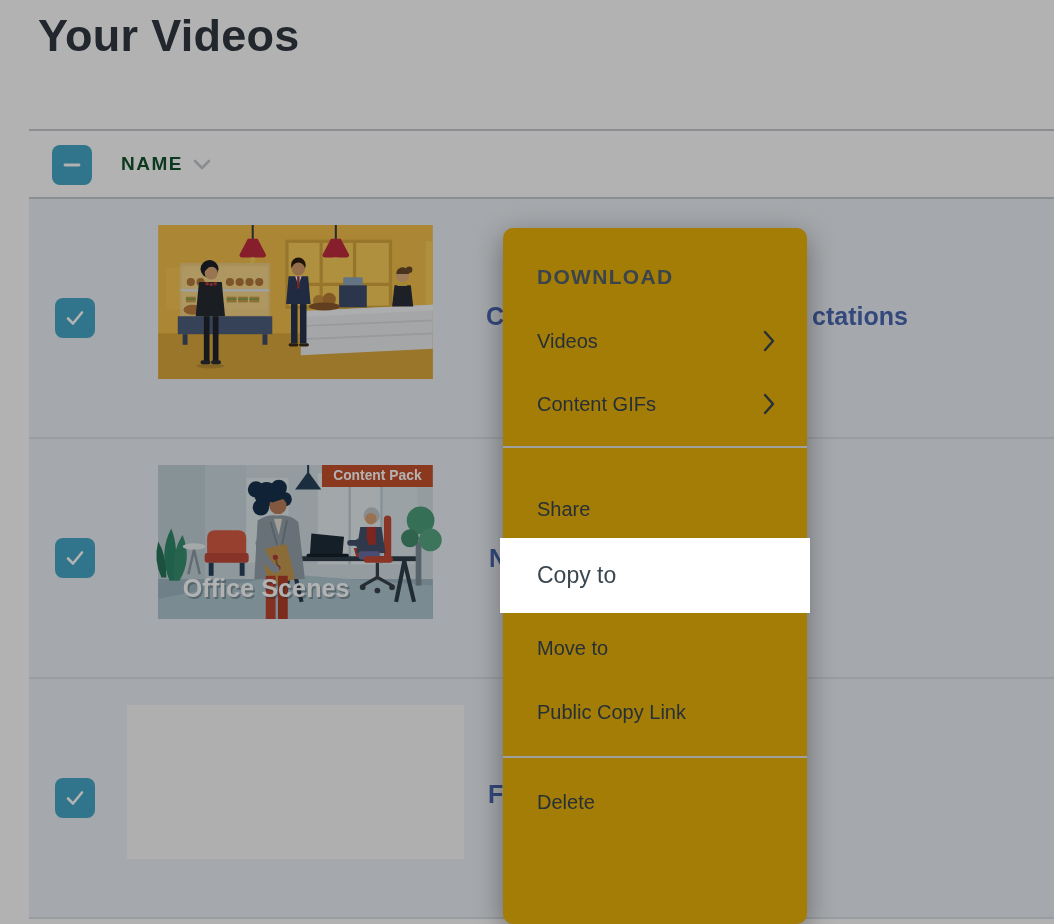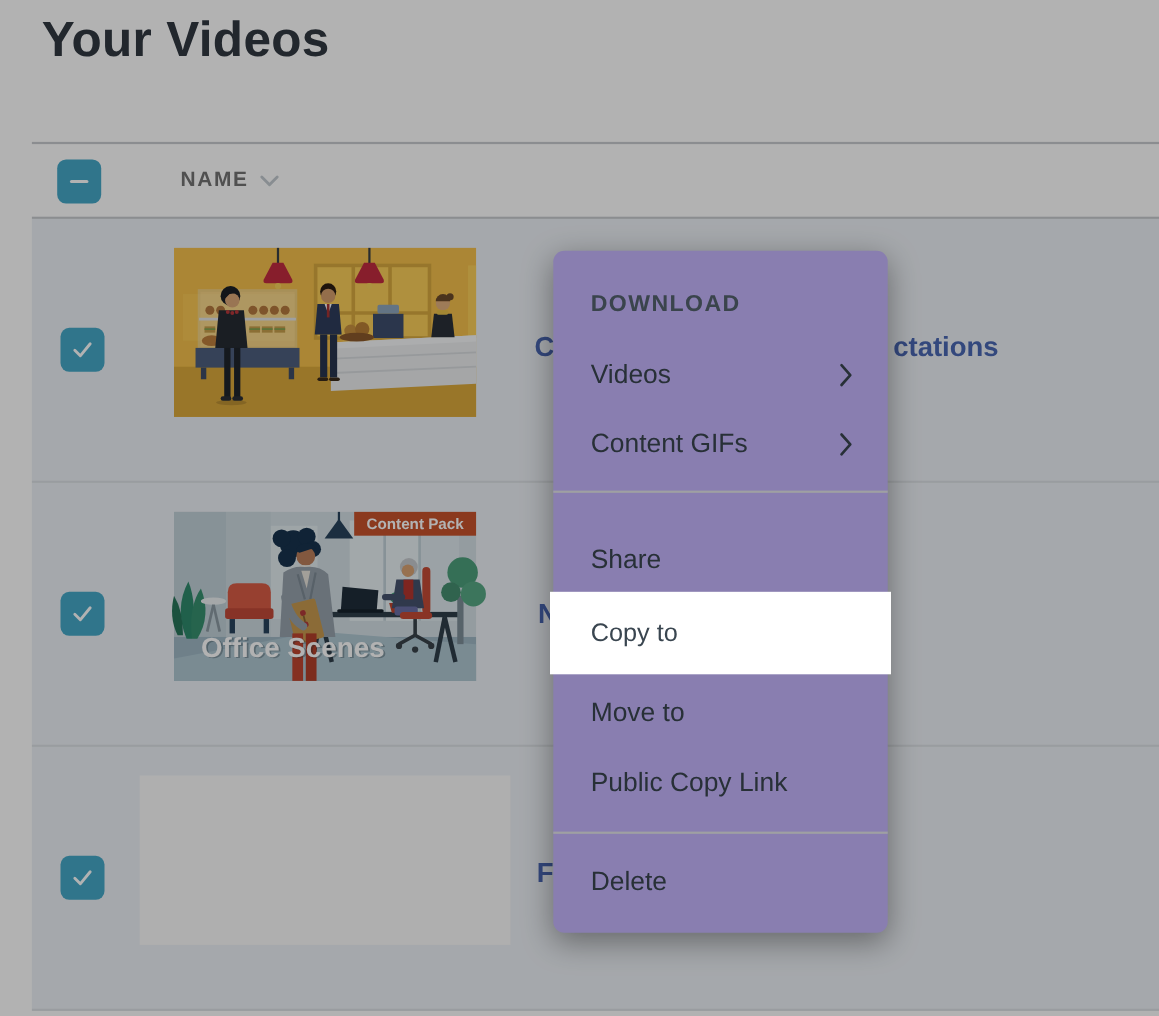--- a/index.html
+++ b/index.html
@@ -18,21 +18,21 @@
     position:absolute;left:29px;top:129px;width:1025px;height:66px;
     border-top:2px solid #C7CBCF;border-bottom:2px solid #C7CBCF;background:#FFFFFF;
   }
   .hdr-checkbox,.row-checkbox{
     position:absolute;width:40px;height:40px;border-radius:8px;background:#45A8C8;
     display:flex;align-items:center;justify-content:center;cursor:pointer;
   }
   .hdr-checkbox{left:23px;top:14px;}
   .name-label{
     position:absolute;left:92px;top:0;height:66px;display:flex;align-items:center;gap:10px;
-    font-size:19px;font-weight:700;letter-spacing:1.5px;color:#737373;cursor:pointer;margin-left:43px;
+    font-size:19px;font-weight:700;letter-spacing:1.5px;color:#14532d;cursor:pointer;
   }
   .row{
     position:absolute;left:29px;width:1025px;background:#EDF1F6;
     border-bottom:2px solid #DCE0E5;
   }
   .row1{top:199px;height:238px;}
   .row2{top:439px;height:238px;}
   .row3{top:679px;height:238px;}
   .row .row-checkbox{left:26px;top:50%;margin-top:-20px;}
   .thumb{
@@ -41,31 +41,31 @@
   .thumb svg{display:block;width:100%;height:100%;}
   .thumb-blank{background:#FBFBFB;}
   .row-title{
     position:absolute;top:101px;font-size:25px;font-weight:700;color:#4A67B3;
     line-height:32px;white-space:nowrap;cursor:pointer;
   }
   .frag-left{left:457px;}
   .frag-right{left:783px;}
   
   .menu{
-    position:absolute;left:503px;top:228px;width:304px;height:620px;
-    background:#c4b5fd;border-radius:10px;box-shadow:0 8px 28px rgba(0,0,0,.38);
+    position:absolute;left:503px;top:228px;width:304px;height:696px;
+    background:#eab308;border-radius:10px;box-shadow:0 8px 28px rgba(0,0,0,.38);
     z-index:10;
   }
   .menu-section-header{
     position:absolute;left:34px;top:37px;font-size:21px;font-weight:700;
     letter-spacing:1.3px;color:#54626E;
   }
   .menu-item{
     position:absolute;left:0;width:100%;height:28px;line-height:28px;
-    padding-left:34px;box-sizing:border-box;font-size:24px;color:#3A4650;cursor:pointer;
+    padding-left:34px;box-sizing:border-box;font-size:20px;color:#3A4650;cursor:pointer;
   }
   .mi-videos{top:99px;}
   .mi-gifs{top:162px;}
   .mi-share{top:252px;margin-top:15px;}
   .mi-move{top:406px;}
   .mi-public{top:470px;}
   .mi-delete{top:560px;}
   .menu-divider{
     position:absolute;left:0;width:100%;height:2px;background:#E4E6E9;
   }

